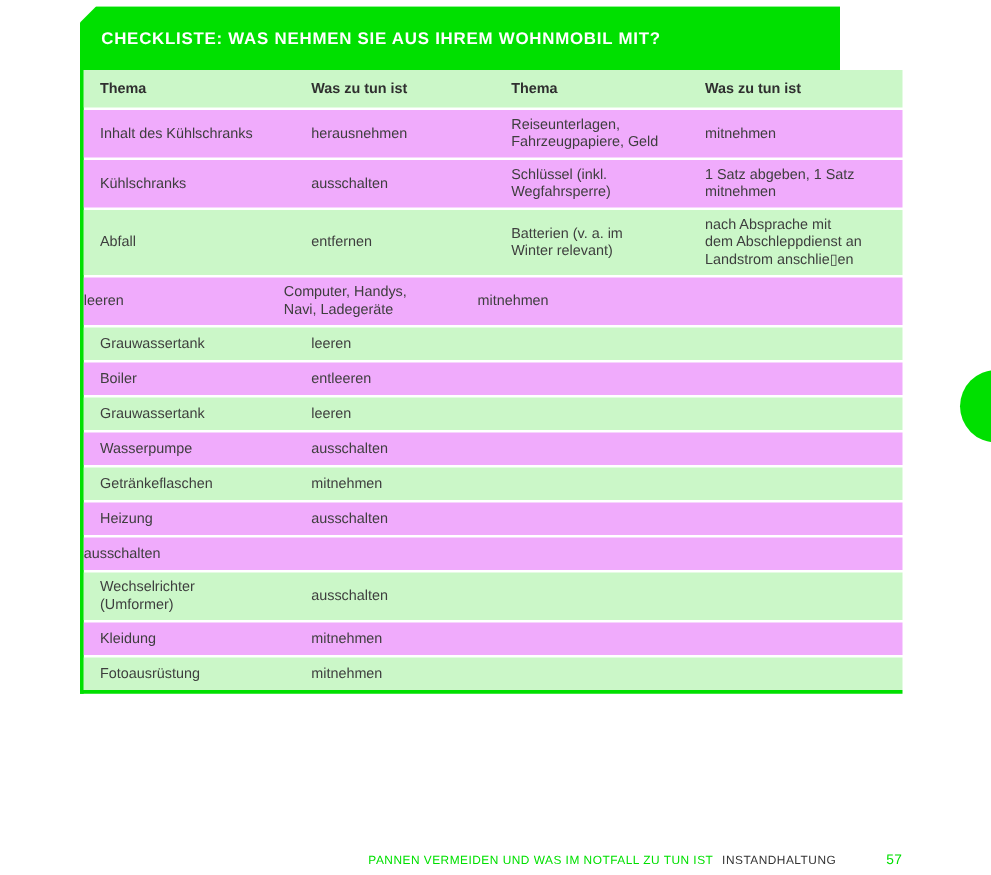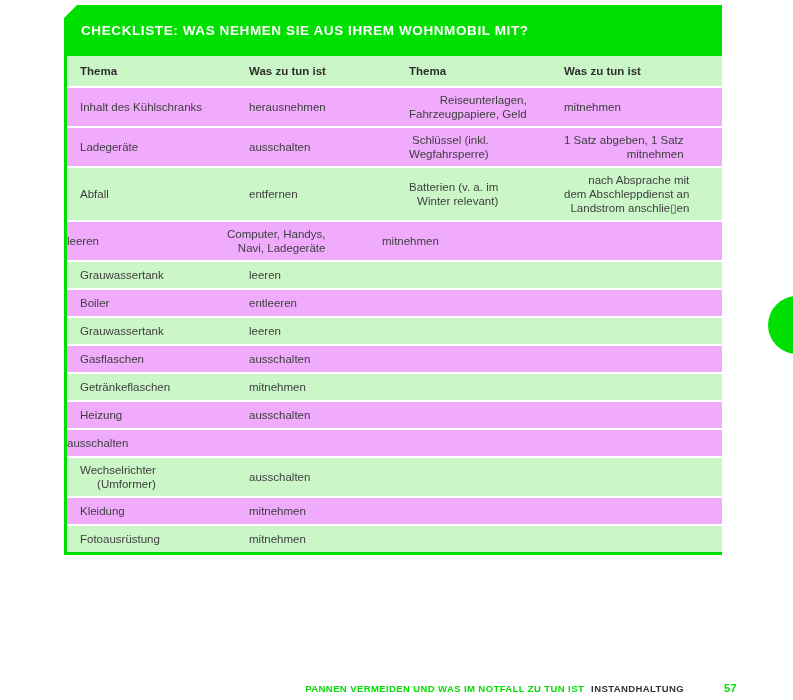--- a/index.html
+++ b/index.html
@@ -6,36 +6,35 @@
   .page {
     position:relative;
     width:793px; height:700px;
     background:#ffffff;
     overflow:hidden;
     font-family:"Liberation Sans", sans-serif;
   }
   
   .titlebar {
     position:absolute; left:64px; top:5px;
-    width:658px; height:51px;
+    width:608px; height:51px;
     background:var(--accent);
     clip-path:polygon(13px 0, 100% 0, 100% 100%, 0 100%, 0 13px);
     display:flex; align-items:center;
     box-sizing:border-box; padding-left:17px;
   }
   .titlebar span {
     color:#ffffff; font-weight:bold; font-size:13.5px; letter-spacing:0.6px;
   }
   
   .table {
     position:absolute; left:64px; top:56px; width:658px;
     border-left:3px solid var(--accent);
     border-bottom:3px solid var(--accent);
     box-sizing:border-box;
-    text-align:right;
   }
   .row { display:flex; align-items:stretch; margin-top:2px; }
   .row.header { margin-top:0; background:var(--rowgreen); }
   .row.header .cell { font-weight:bold; color:#2f2f2f; min-height:30px; }
   .row.g { background:var(--rowgreen); }
   .row.w { background:#f0abfc; }
   .cell {
     box-sizing:border-box;
     display:flex; align-items:center;
     white-space:pre-line;
@@ -49,23 +48,23 @@
   .c2 { width:155px; }
   .c3 { width:158px; }
   
   .side-circle {
     position:absolute; left:768px; top:296px;
     width:58px; height:58px; border-radius:50%;
     background:var(--accent);
   }
   
   .footer {
-    position:absolute; left:79px; top:682px; width:658px;
+    position:absolute; left:64px; top:682px; width:658px;
     display:flex; justify-content:flex-end; align-items:baseline;
-    font-weight:bold; font-size:9.5px; letter-spacing:0.4px;
+    font-weight:normal; font-size:9.5px; letter-spacing:0.4px;
     white-space:nowrap;
   }
   .f-chapter { color:var(--accent); }
   .f-section { color:#333333; margin-left:7px; }
   .f-page    { color:var(--accent); margin-left:24px; font-size:11px;padding-left:16px; }
 </style>
 </head>
 <body>
 
 <div class="page">
@@ -83,21 +82,21 @@
       </div>
     <div id="table-rows">
         <div class="row w">
           <div class="cell c0">Inhalt des Kühlschranks</div>
           <div class="cell c1">herausnehmen</div>
           <div class="cell c2">Reiseunterlagen,
 Fahrzeugpapiere, Geld</div>
           <div class="cell c3">mitnehmen</div>
         </div>
         <div class="row w">
-          <div class="cell c0">Ladegeräte</div>
+          <div class="cell c0">Kühlschranks</div>
           <div class="cell c1">ausschalten</div>
           <div class="cell c2">Schlüssel (inkl.
 Wegfahrsperre)</div>
           <div class="cell c3">1 Satz abgeben, 1 Satz
 mitnehmen</div>
         </div>
         <div class="row g">
           <div class="cell c0">Abfall</div>
           <div class="cell c1">entfernen</div>
           <div class="cell c2">Batterien (v. a. im
@@ -124,21 +123,21 @@
           <div class="cell c2"></div>
           <div class="cell c3"></div>
         </div>
         <div class="row g">
           <div class="cell c0">Grauwassertank</div>
           <div class="cell c1">leeren</div>
           <div class="cell c2"></div>
           <div class="cell c3"></div>
         </div>
         <div class="row w">
-          <div class="cell c0">Gasflaschen</div>
+          <div class="cell c0">Wasserpumpe</div>
           <div class="cell c1">ausschalten</div>
           <div class="cell c2"></div>
           <div class="cell c3"></div>
         </div>
         <div class="row g">
           <div class="cell c0">Getränkeflaschen</div>
           <div class="cell c1">mitnehmen</div>
           <div class="cell c2"></div>
           <div class="cell c3"></div>
         </div>

